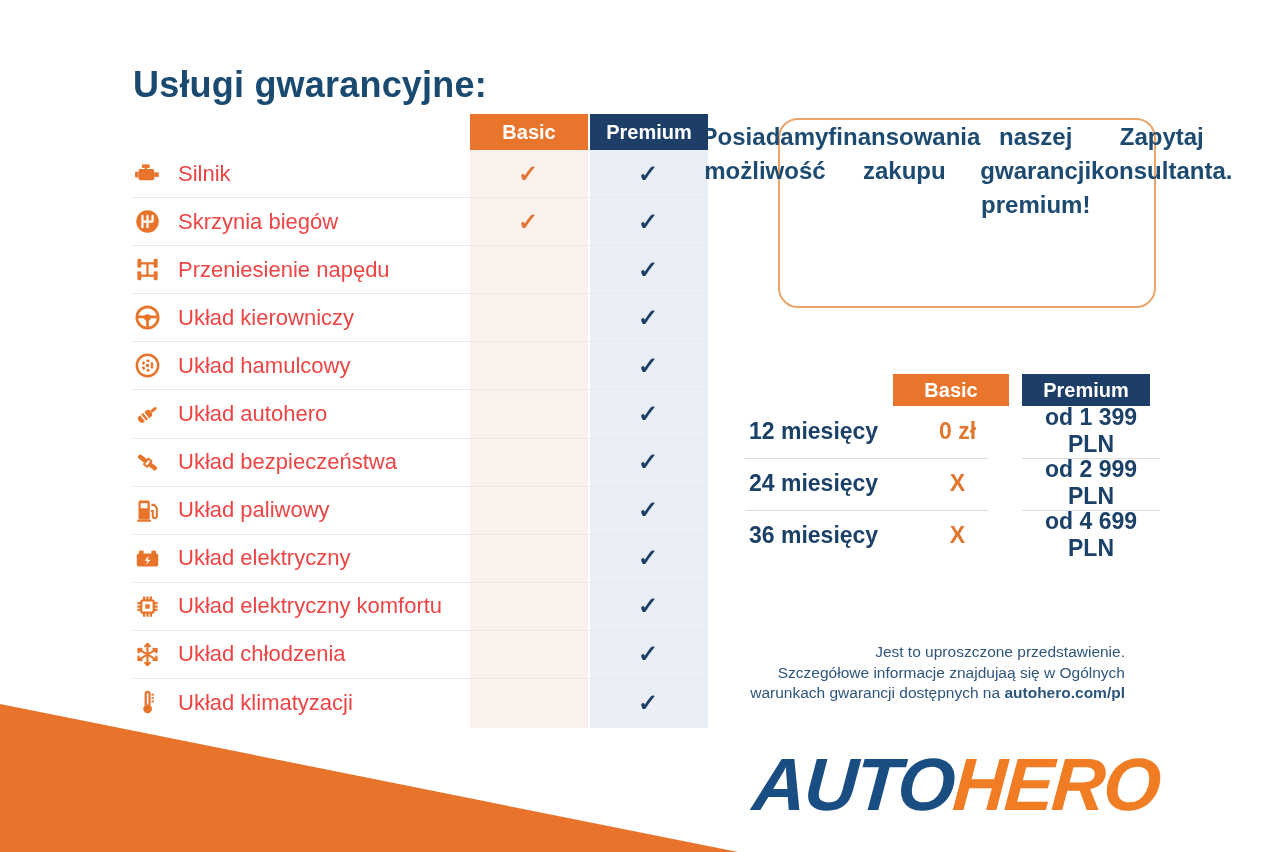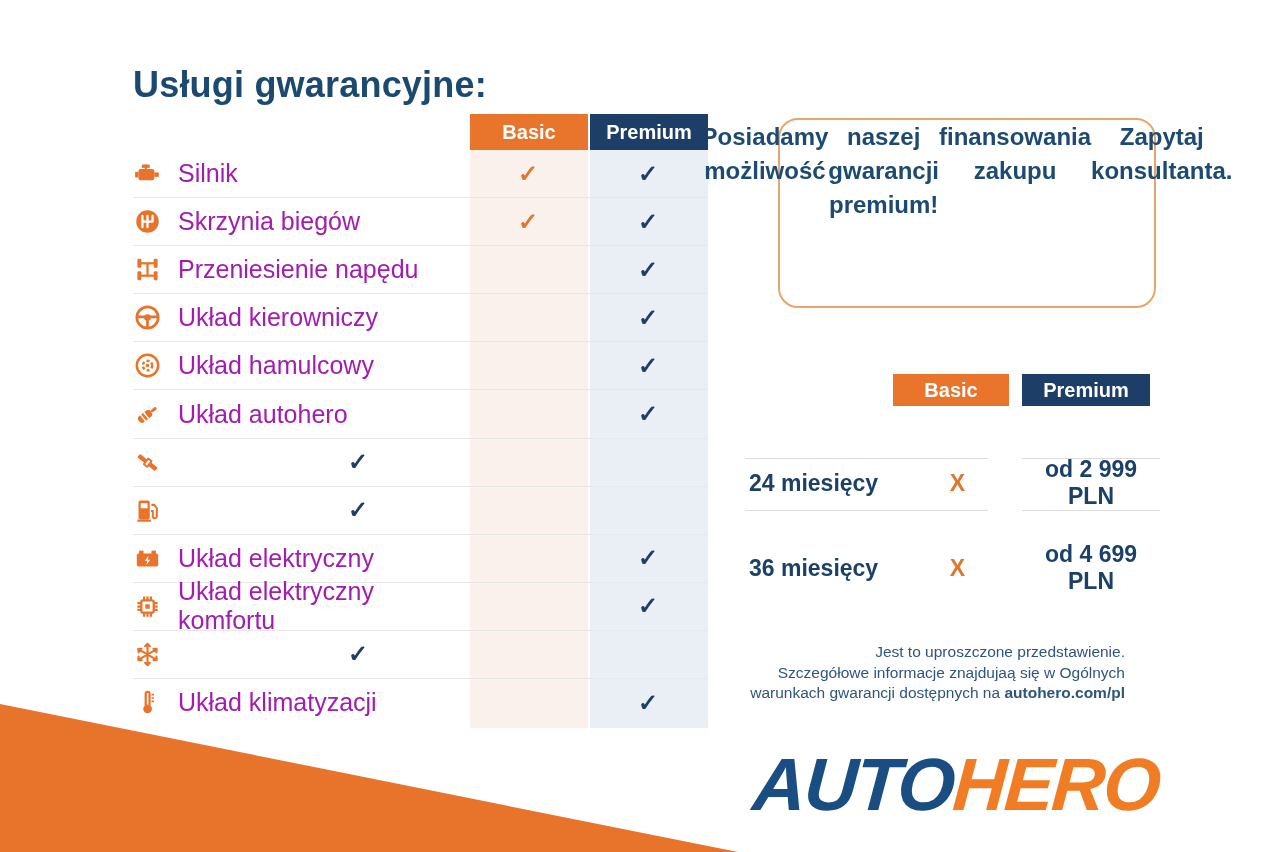--- a/index.html
+++ b/index.html
@@ -15,36 +15,36 @@
   .svc-headers{position:relative;height:36px;z-index:1;}
   .svc-header{position:absolute;top:0;height:36px;width:118px;color:#fff;font-weight:bold;
               font-size:20px;display:flex;align-items:center;justify-content:center;}
   .svc-header.basic{left:337px;background:#e9742c;}
   .svc-header.premium{left:457px;background:#1d3e66;}
   .svc-rows{position:relative;z-index:1;}
   .svc-row{display:flex;align-items:center;height:47.1px;border-bottom:1px solid #e7e7e7;}
   .svc-row:last-child{border-bottom:none;align-items:center;}
   .svc-icon{width:44px;display:flex;align-items:center;justify-content:flex-start;padding-left:1px;}
   .svc-icon svg{width:27px;height:27px;}
-  .svc-label{flex:1;font-size:25px;color:#a21caf;}
+  .svc-label{flex:1;font-size:22px;color:#ef4444;}
   .svc-check{width:120px;text-align:center;font-size:24px;font-weight:bold;}
   .check-basic{color:#dd7733;}
   .check-premium{color:#1d3e66;}
   
   .promo{position:absolute;left:778px;top:118px;width:374px;height:186px;border:2px solid #eaa56b;
          border-radius:20px;display:flex;flex-direction:row;justify-content:center;
          text-align:center;color:#1c4a70;font-size:24px;font-weight:bold;line-height:34px;background:#fff;}
   
   .pricing{position:absolute;left:745px;top:374px;width:415px;height:200px;}
   .price-header{position:absolute;top:0;height:32px;color:#fff;font-weight:bold;font-size:20px;
                 display:flex;align-items:center;justify-content:center;}
   .price-header.basic{left:148px;width:116px;background:#e9742c;}
   .price-header.premium{left:277px;width:128px;background:#1d3e66;}
   .price-row{position:absolute;left:0;width:415px;height:52px;display:flex;align-items:center;}
-  .price-row.r0{top:31px;}.price-row.r1{top:83px;justify-content:center;}.price-row.r2{top:135px;margin-top:33px;}
+  .price-row.r0{top:31px;}.price-row.r1{top:83px;justify-content:center;}.price-row.r2{top:135px;}
   .price-period{width:148px;padding-left:4px;box-sizing:border-box;font-size:23px;font-weight:bold;color:#1b4168;}
   .price-basic{width:129px;text-align:center;font-size:23px;font-weight:bold;color:#e0762f;}
   .price-premium{width:138px;text-align:center;font-size:23px;font-weight:bold;color:#1b4168;}
   .price-sep{position:absolute;height:1px;background:#dcdcdc;}
   .sep-l{left:0;width:243px;}
   .sep-r{left:277px;width:138px;}
   .sep-row1{top:84px;}
   .sep-row2{top:136px;}
   
   .disclaimer{position:absolute;left:700px;top:617px;width:425px;text-align:right;
@@ -176,35 +176,37 @@
         <span class="svc-icon">
           <svg viewBox="0 0 24 24">
               <g transform="rotate(38 12 12)" fill="#E8742C">
                 <rect x="2" y="10" width="8" height="4" rx="1"></rect>
                 <rect x="14" y="10" width="8" height="4" rx="1"></rect>
                 <rect x="9.5" y="8" width="5.5" height="8" rx="1"></rect>
                 <rect x="11.2" y="9.7" width="2.1" height="4.6" fill="#fff"></rect>
               </g>
             </svg>
         </span>
+        <span class="svc-label">Układ bezpieczeństwa</span>
         <span class="svc-check check-basic"></span>
         <span class="svc-check check-premium">✓</span>
       </div>
 
       <div class="svc-row">
         <span class="svc-icon">
           <svg viewBox="0 0 24 24">
               <g fill="#E8742C">
                 <rect x="4" y="3" width="10" height="17" rx="1.5"></rect>
                 <rect x="6" y="5.5" width="6" height="4.5" fill="#fff"></rect>
                 <rect x="3" y="20" width="12" height="2"></rect>
               </g>
               <path d="M15.5 7h2.5l2.3 3v7a1.8 1.8 0 0 1-3.6 0v-4.5H15" fill="none" stroke="#E8742C" stroke-width="1.8"></path>
             </svg>
         </span>
+        <span class="svc-label">Układ paliwowy</span>
         <span class="svc-check check-basic"></span>
         <span class="svc-check check-premium">✓</span>
       </div>
 
       <div class="svc-row">
         <span class="svc-icon">
           <svg viewBox="0 0 24 24">
               <g fill="#E8742C">
                 <rect x="4.5" y="5" width="4" height="3.5"></rect>
                 <rect x="15.5" y="5" width="4" height="3.5"></rect>
@@ -234,20 +236,21 @@
       </div>
 
       <div class="svc-row">
         <span class="svc-icon">
           <svg viewBox="0 0 24 24">
               <g stroke="#E8742C" stroke-width="1.9" stroke-linecap="round" fill="none">
                 <path d="M12 2.5v19M3.8 7.25l16.4 9.5M3.8 16.75l16.4-9.5M12 2.5L9.9 4.6M12 2.5l2.1 2.1M12 21.5l-2.1-2.1M12 21.5l2.1-2.1M3.8 7.25l2.9-.3M3.8 7.25l.3 2.9M20.2 16.75l-2.9.3M20.2 16.75l-.3-2.9M3.8 16.75l2.9.3M3.8 16.75l.3-2.9M20.2 7.25l-2.9-.3M20.2 7.25l-.3 2.9"></path>
               </g>
             </svg>
         </span>
+        <span class="svc-label">Układ chłodzenia</span>
         <span class="svc-check check-basic"></span>
         <span class="svc-check check-premium">✓</span>
       </div>
 
       <div class="svc-row">
         <span class="svc-icon">
           <svg viewBox="0 0 24 24">
               <path d="M10.4 14.5V4.2a1.7 1.7 0 0 1 3.4 0v10.3" fill="none" stroke="#E8742C" stroke-width="2"></path>
               <circle cx="12.1" cy="17.6" r="3.9" fill="#E8742C"></circle>
               <g stroke="#E8742C" stroke-width="1.5">
@@ -258,29 +261,34 @@
         <span class="svc-label">Układ klimatyzacji</span>
         <span class="svc-check check-basic"></span>
         <span class="svc-check check-premium">✓</span>
       </div>
 
     </div>
   </div>
 
   <div class="promo">
     <div>Posiadamy możliwość</div>
+    <div>finansowania zakupu</div>
     <div>naszej gwarancji premium!</div>
-    <div>finansowania zakupu</div>
     <div>Zapytaj konsultanta.</div>
   </div>
 
   <div class="pricing">
     <div class="price-header basic">Basic</div>
     <div class="price-header premium">Premium</div>
 
+    <div class="price-row r0">
+      <span class="price-period">12 miesięcy</span>
+      <span class="price-basic">0 zł</span>
+      <span class="price-premium">od 1 399 PLN</span>
+    </div>
     <div class="price-sep sep-l sep-row1"></div>
     <div class="price-sep sep-r sep-row1"></div>
 
     <div class="price-row r1">
       <span class="price-period">24 miesięcy</span>
       <span class="price-basic">X</span>
       <span class="price-premium">od 2 999 PLN</span>
     </div>
     <div class="price-sep sep-l sep-row2"></div>
     <div class="price-sep sep-r sep-row2"></div>

